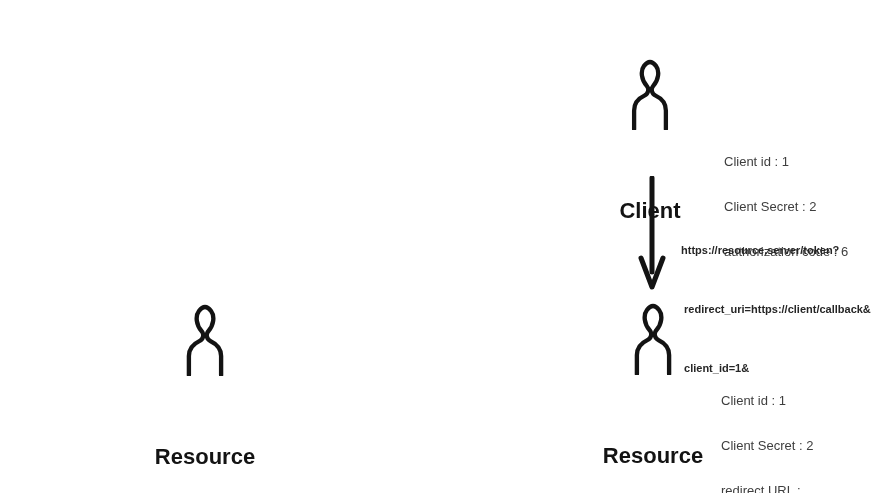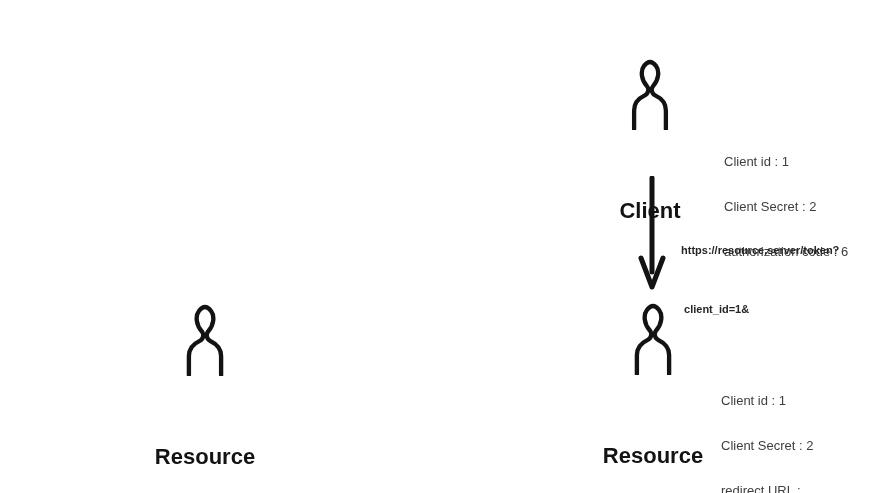--- a/index.html
+++ b/index.html
@@ -69,20 +69,21 @@
     <div>authorization code : 6</div>
   </div>
 
   <svg class="arrow" style="left:638px; top:176px;" width="28" height="116" viewBox="0 0 28 116">
     <path d="M14 2 L14 96" fill="none" stroke="#131313" stroke-width="5" stroke-linecap="round"></path>
     <path d="M3 82 L14 111 L25 82" fill="none" stroke="#131313" stroke-width="5" stroke-linecap="round" stroke-linejoin="round"></path>
   </svg>
 
   <div class="request" style="left:681px; top:202px;">
     <div>https://resource.server/token?</div>
+    <div> redirect_uri=https://client/callback&amp;</div>
     <div> client_id=1&amp;</div>
     
   </div>
 
   <div class="actor" style="left:135px; top:304px;">
     <svg width="48" height="72" viewBox="0 0 50 76">
       <path d="M8 75 L8 55 C8 46 13 42 19 39.2 C23.3 37.3 24.3 32.2 21.7 29 C15.6 22.2 14.6 12.6 18.6 7.4 C20.9 4.4 23 3.2 25 3.2 C27 3.2 29.1 4.4 31.4 7.4 C35.4 12.6 34.4 22.2 28.3 29 C25.7 32.2 26.7 37.3 31 39.2 C37 42 42 46 42 55 L42 75" fill="none" stroke="#131313" stroke-width="4.6" stroke-linecap="round"></path>
     </svg>
     <div class="actor-label">
       <div>Resource</div>

